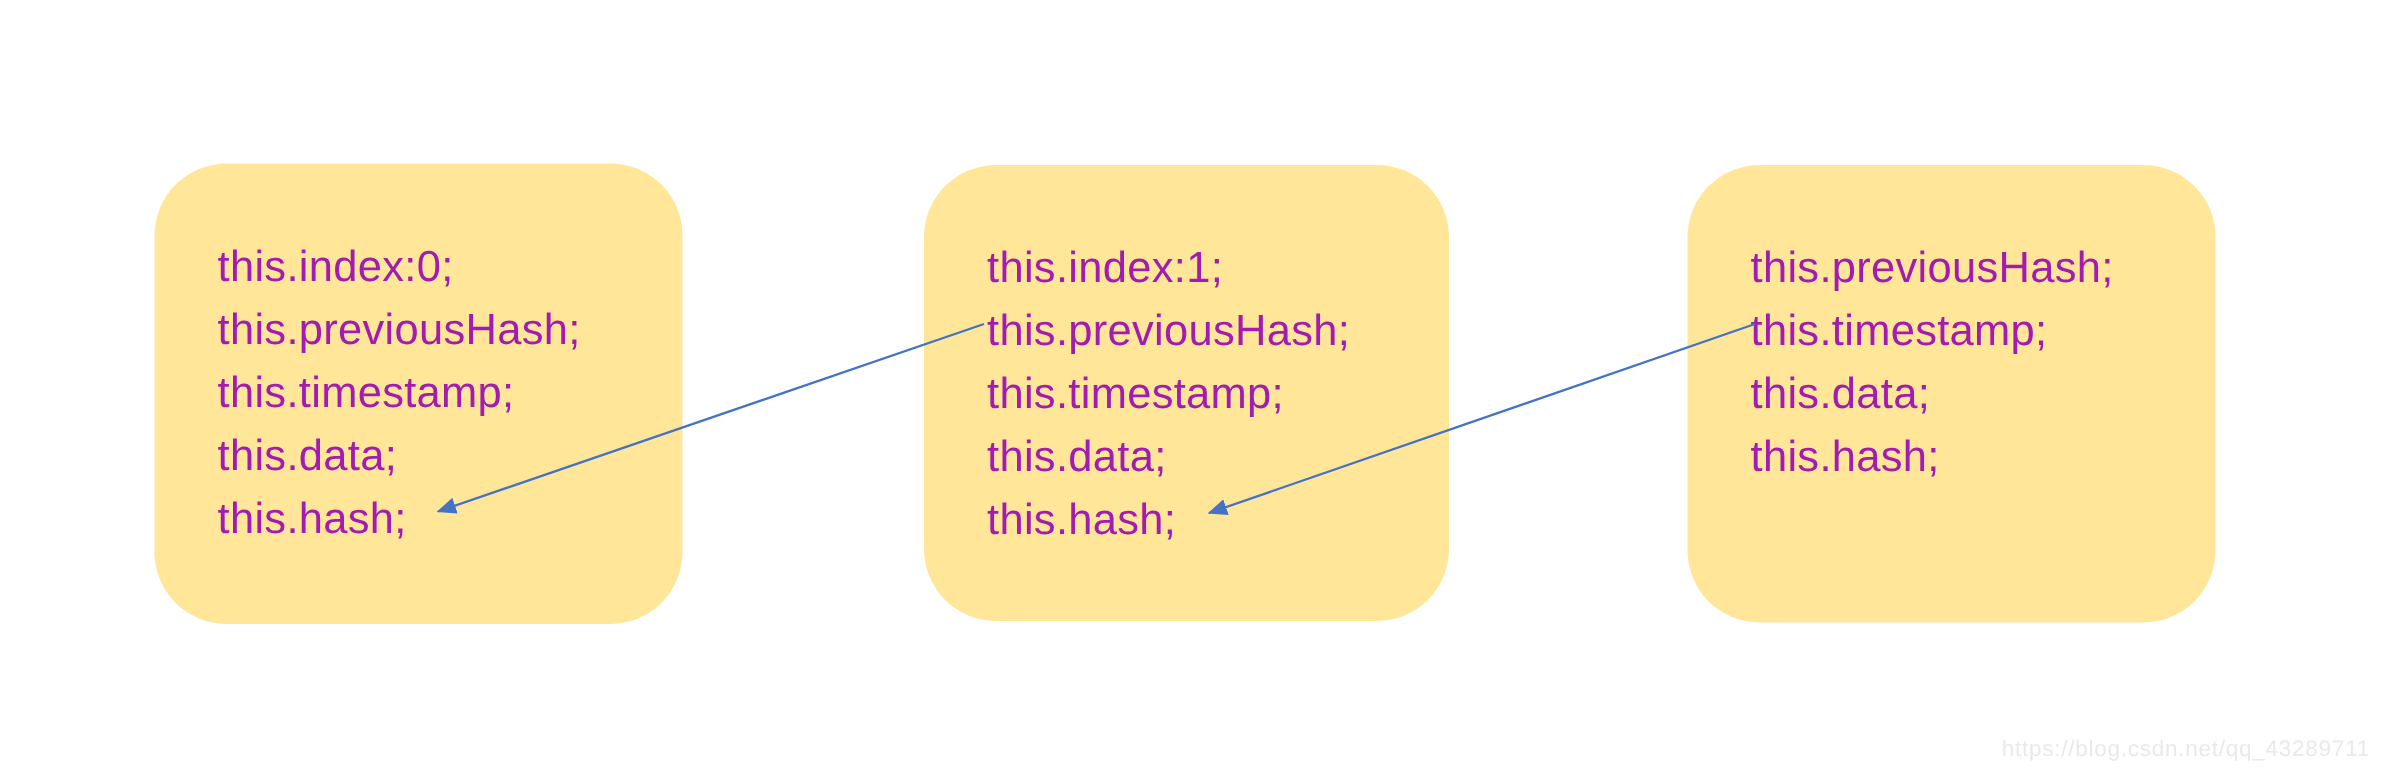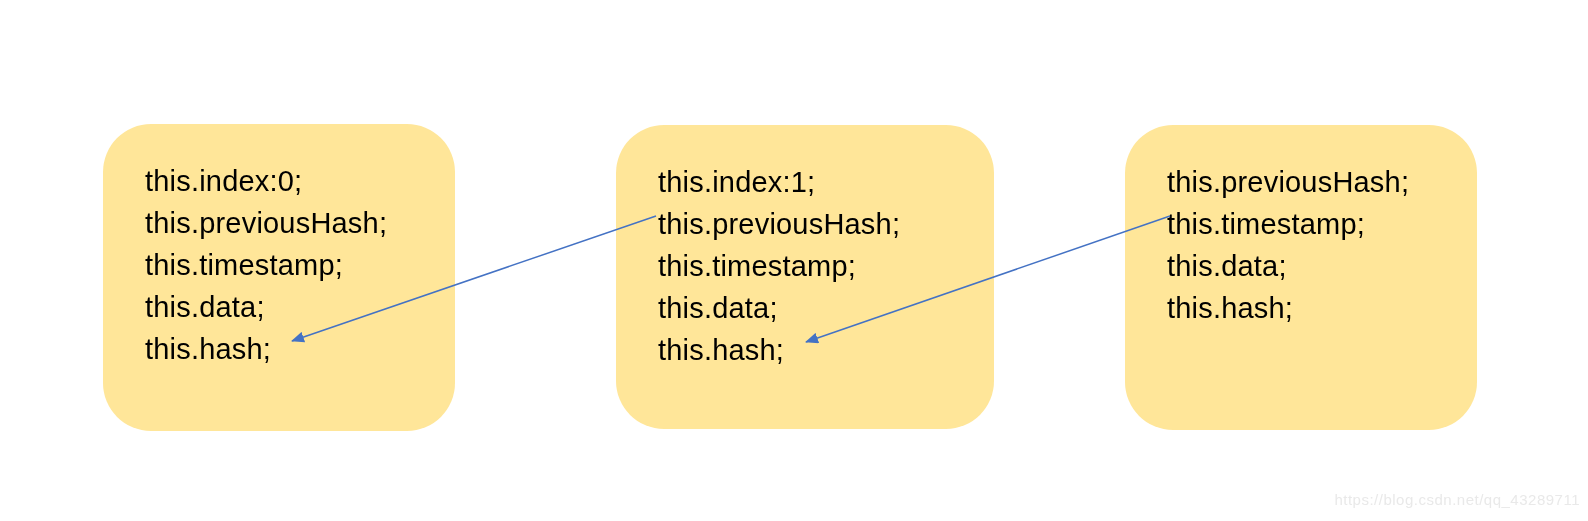--- a/index.html
+++ b/index.html
@@ -13,29 +13,28 @@
     width: 1588px;
     height: 521px;
     background: #ffffff;
     overflow: hidden;
   }
   .block {
     position: absolute;
     background: #ffe699;
     border-radius: 48px;
     box-sizing: border-box;
-    padding: 36px 0 0 42px;
-    color: #000000;
+    padding: 48px 0 0 42px;
+    color: #a21caf;
     font-size: 29px;
     line-height: 42px;
     letter-spacing: 0.2px;
-    margin-top: 15px;
   }
   .block-0 { left: 103px;  top: 109px; width: 352px; height: 307px; }
-  .block-1 { left: 616px;  top: 110px; width: 378px; height: 304px; }
+  .block-1 { left: 616px;  top: 110px; width: 350px; height: 304px; }
   .block-2 { left: 1125px; top: 110px; width: 352px; height: 305px; }
   .code-line { white-space: nowrap; }
   svg.arrows {
     position: absolute;
     left: 0; top: 0;
     width: 1588px;
     height: 521px;
     pointer-events: none;
   }
   .watermark {

